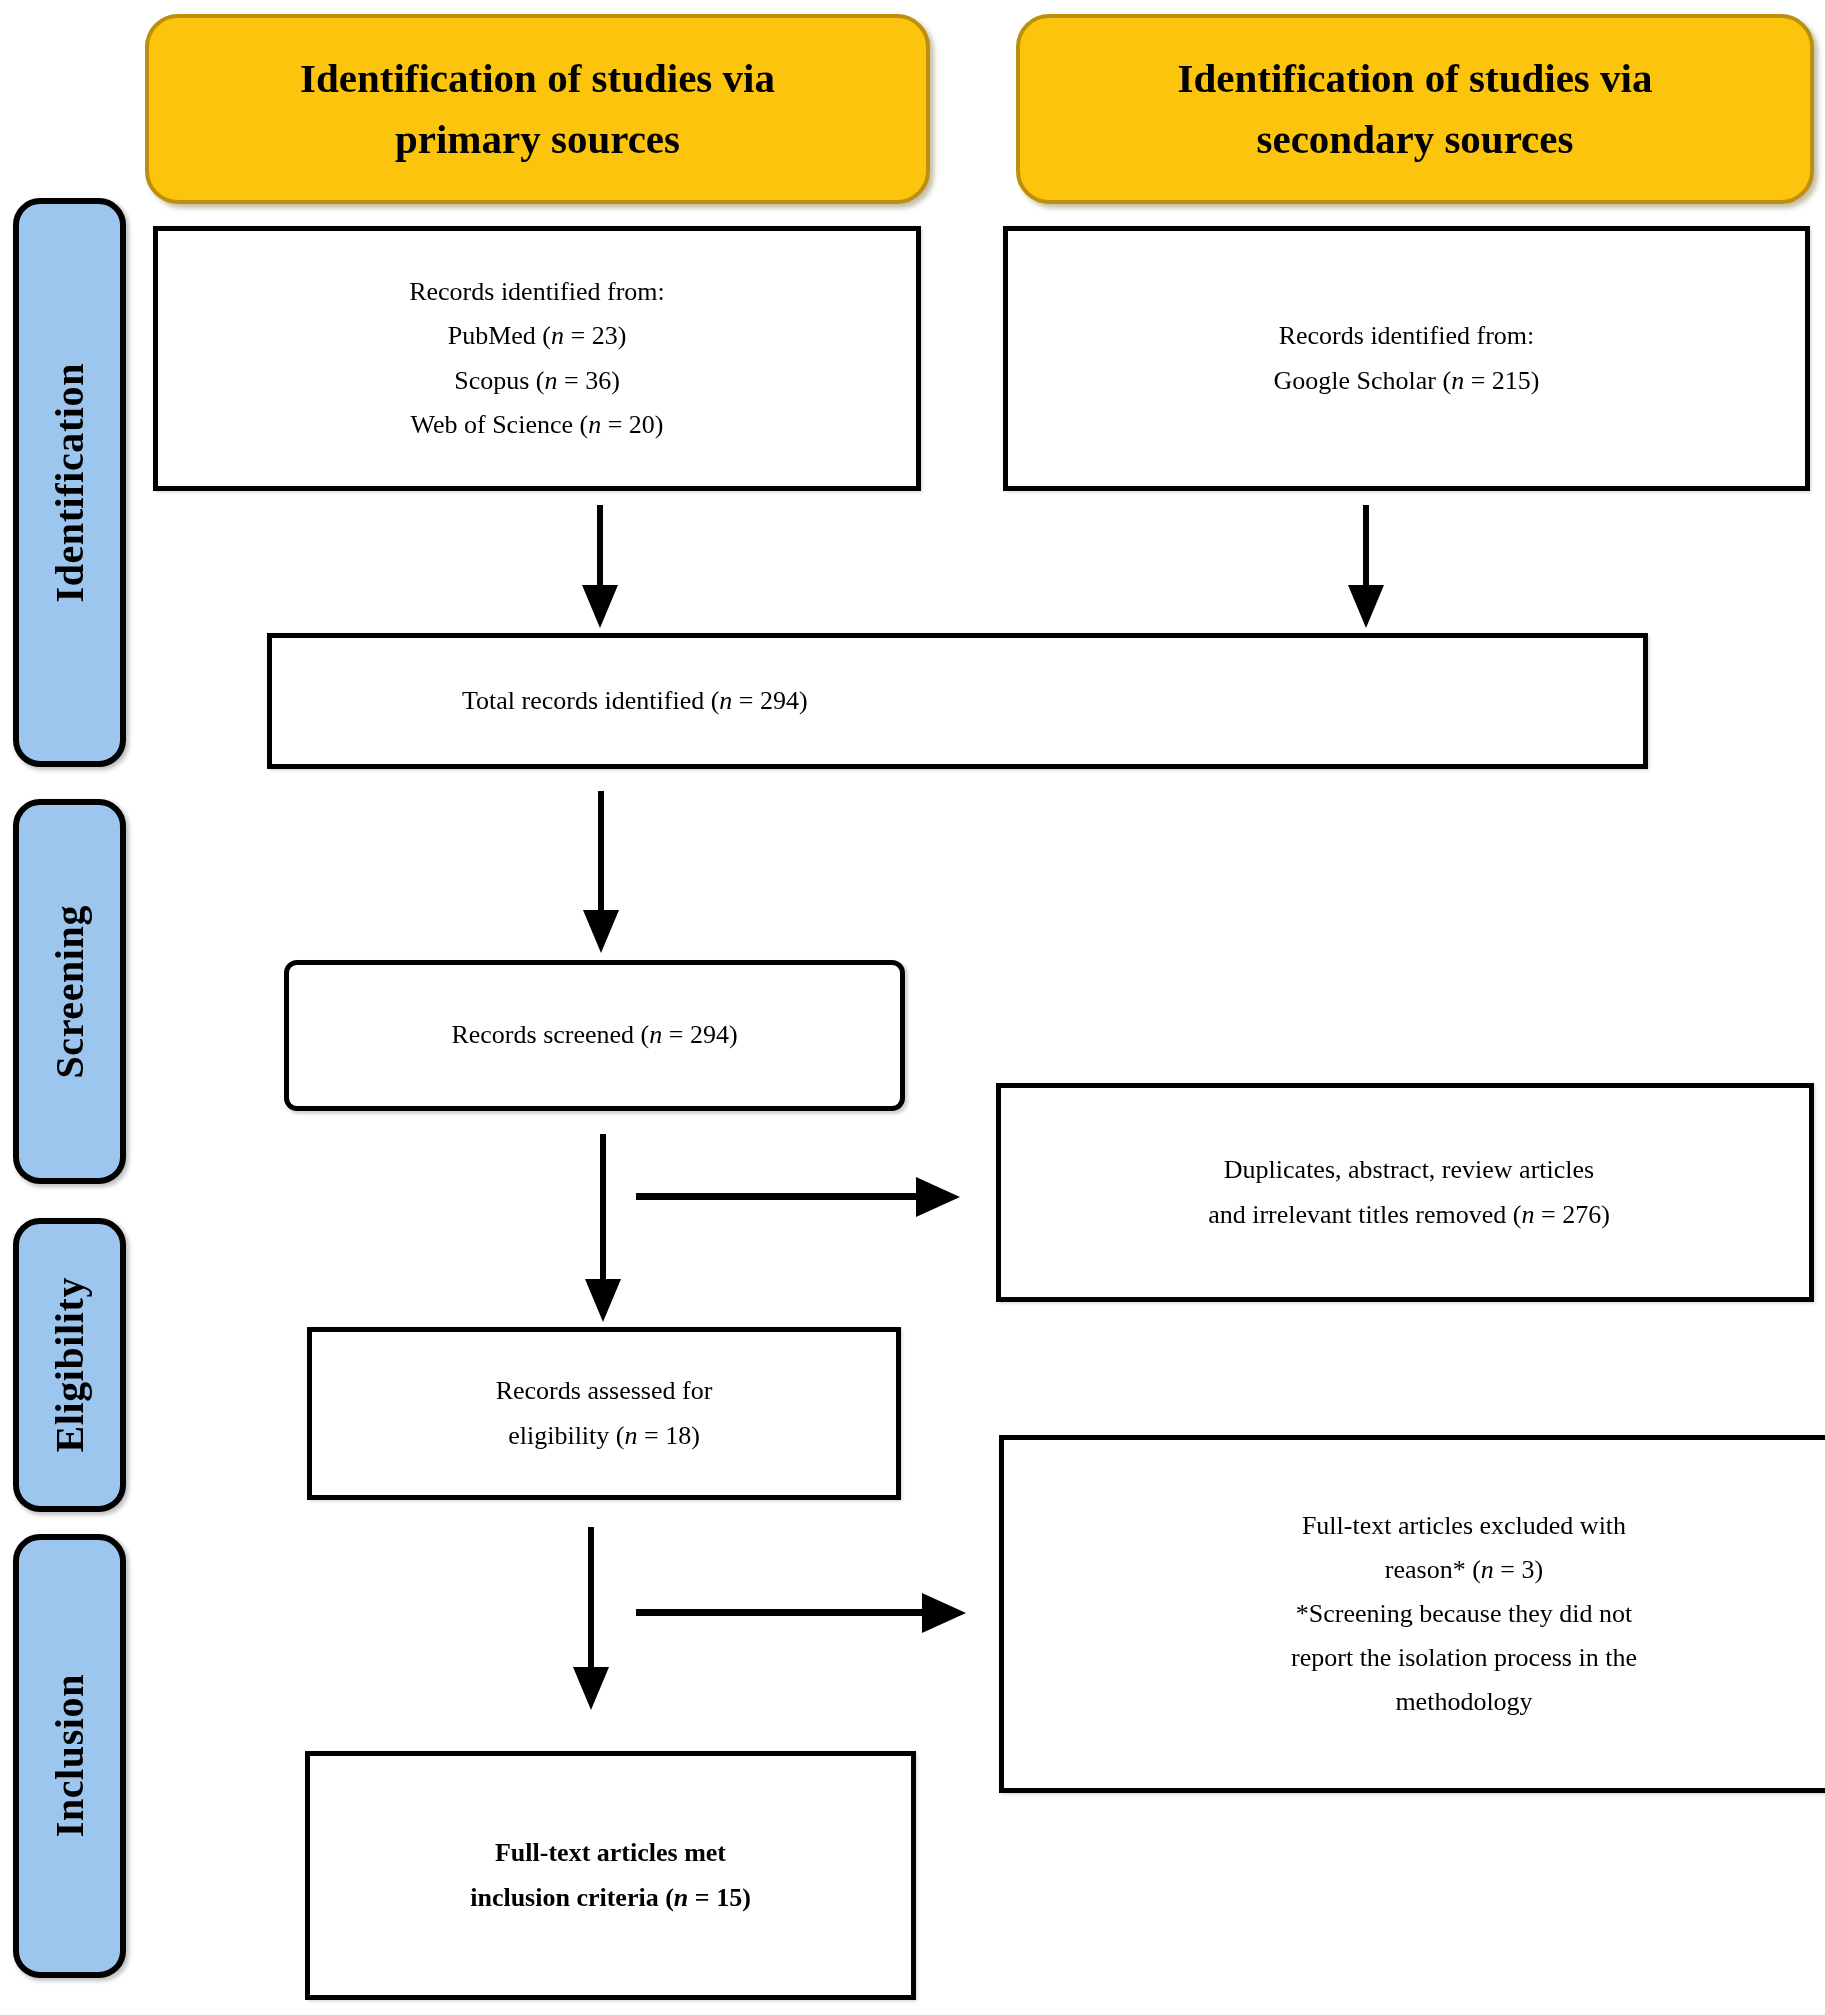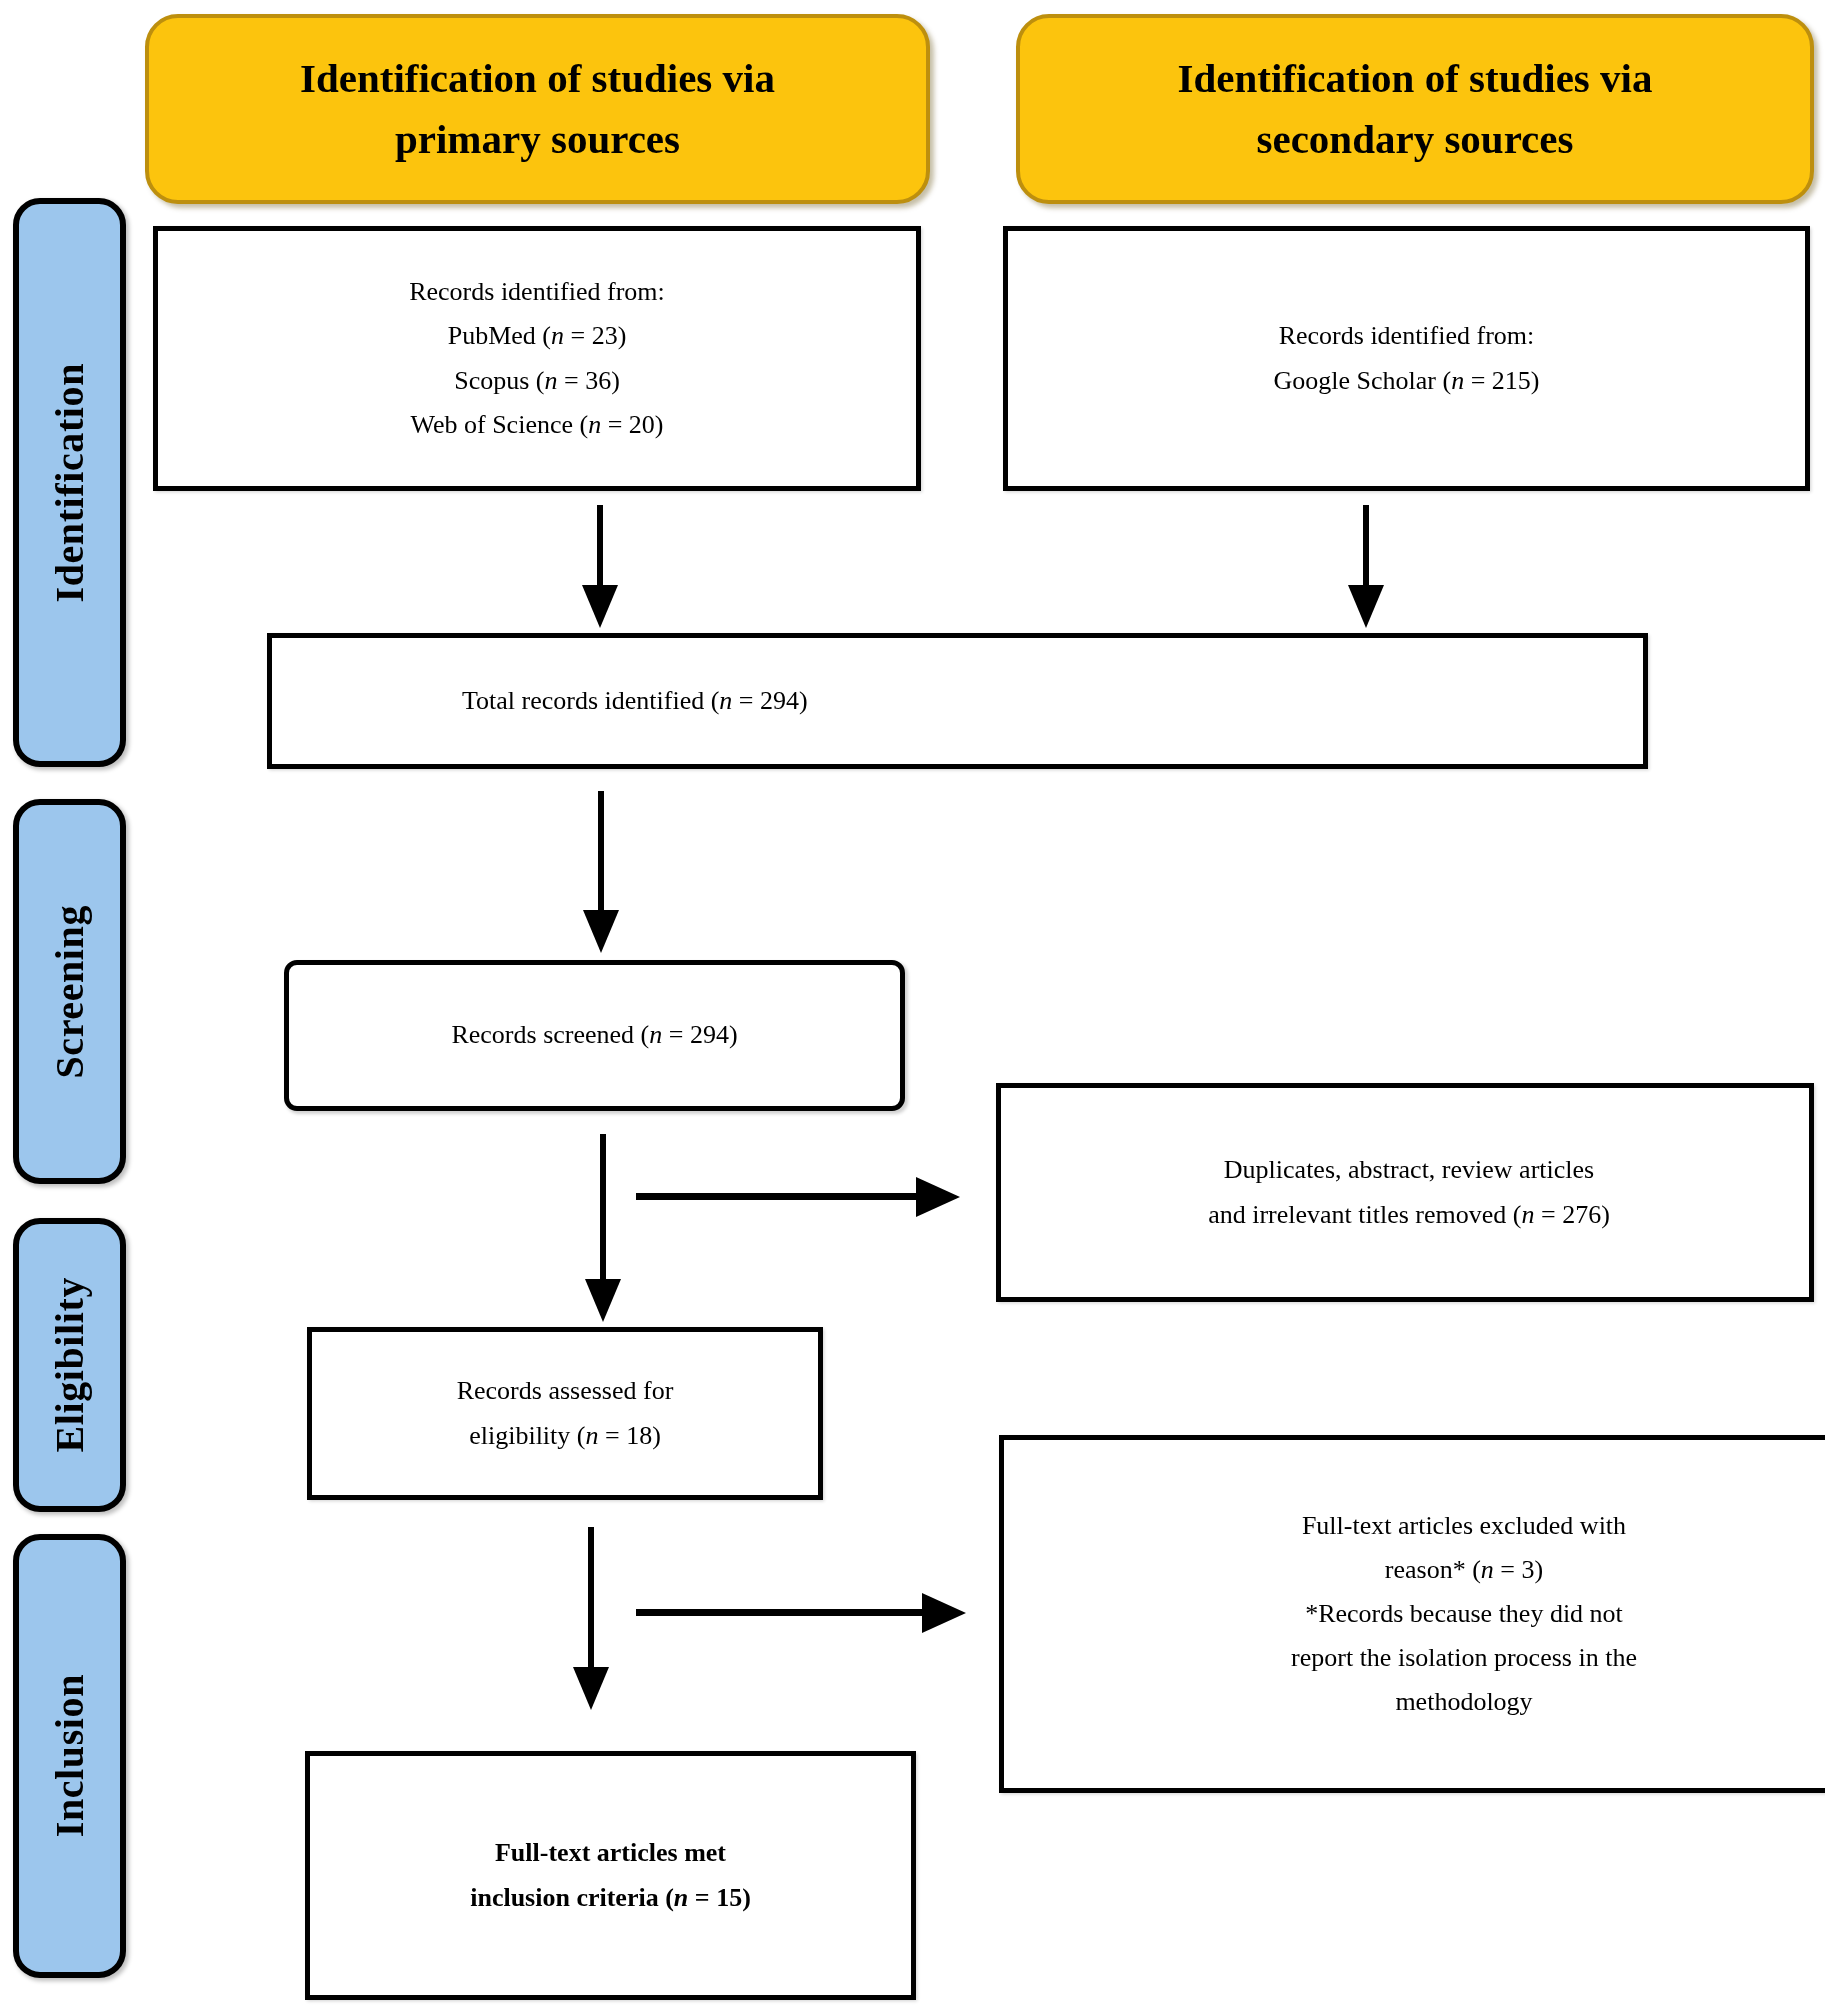--- a/index.html
+++ b/index.html
@@ -113,29 +113,29 @@
 
   <div class="box" style="left:284px;top:960px;width:621px;height:151px;border-radius:13px;">
     <div class="bline">Records screened (<i>n</i> = 294)</div>
   </div>
 
   <div class="box" style="left:996px;top:1083px;width:818px;height:219px;padding-left:8px;">
     <div class="bline">Duplicates, abstract, review articles</div>
     <div class="bline">and irrelevant titles removed (<i>n</i> = 276)</div>
   </div>
 
-  <div class="box" style="left:307px;top:1327px;width:516px;height:173px;">
+  <div class="box" style="left:307px;top:1327px;width:594px;height:173px;">
     <div class="bline">Records assessed for</div>
     <div class="bline">eligibility (<i>n</i> = 18)</div>
   </div>
 
   <div class="box" style="left:999px;top:1435px;width:930px;height:358px;">
     <div class="bline">Full-text articles excluded with</div>
     <div class="bline">reason* (<i>n</i> = 3)</div>
-    <div class="bline">*Records because they did not</div>
+    <div class="bline">*Screening because they did not</div>
     <div class="bline">report the isolation process in the</div>
     <div class="bline">methodology</div>
   </div>
 
   <div class="box" style="left:305px;top:1751px;width:611px;height:249px;font-weight:bold;">
     <div class="bline">Full-text articles met</div>
     <div class="bline">inclusion criteria (<i>n</i> = 15)</div>
   </div>
 
   <div class="varrow" style="left:582px;top:505px;height:123px;">

